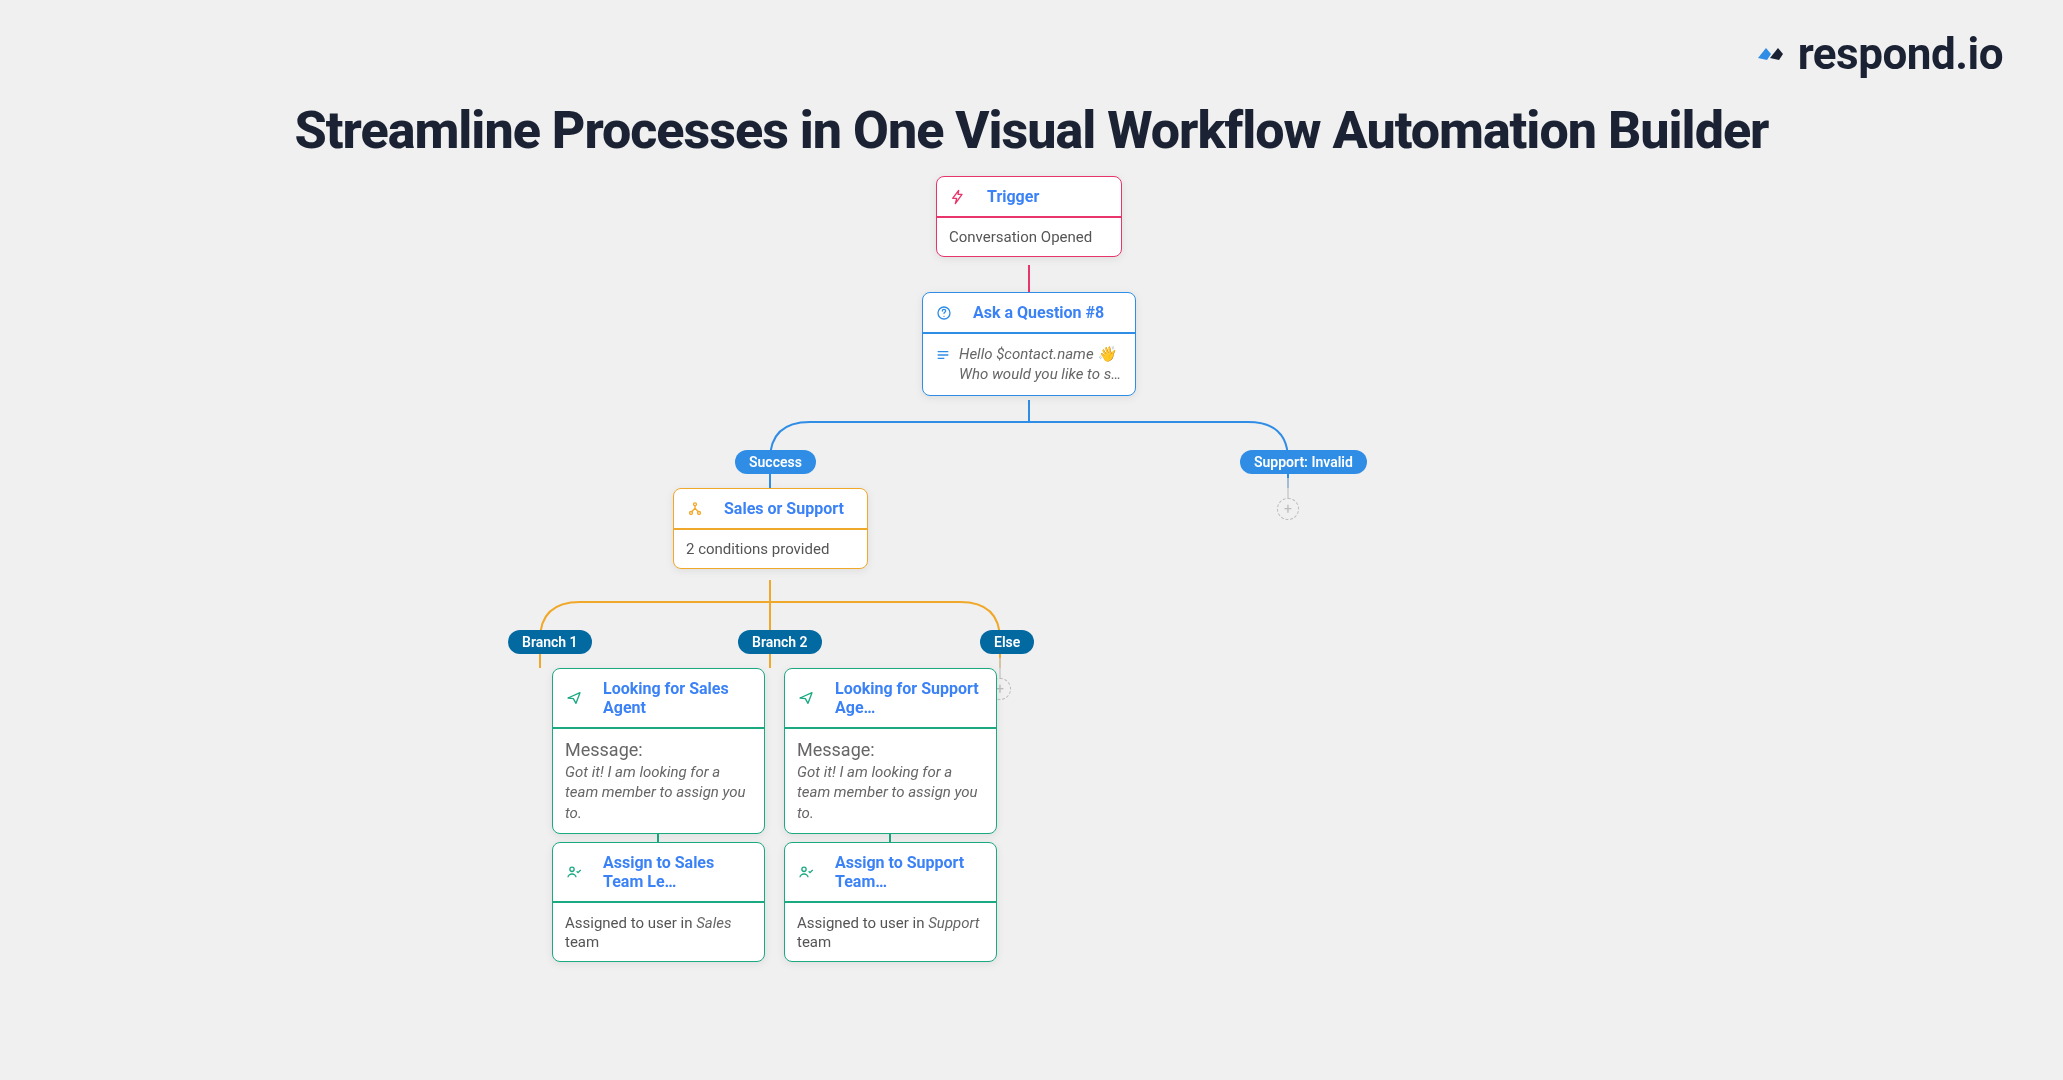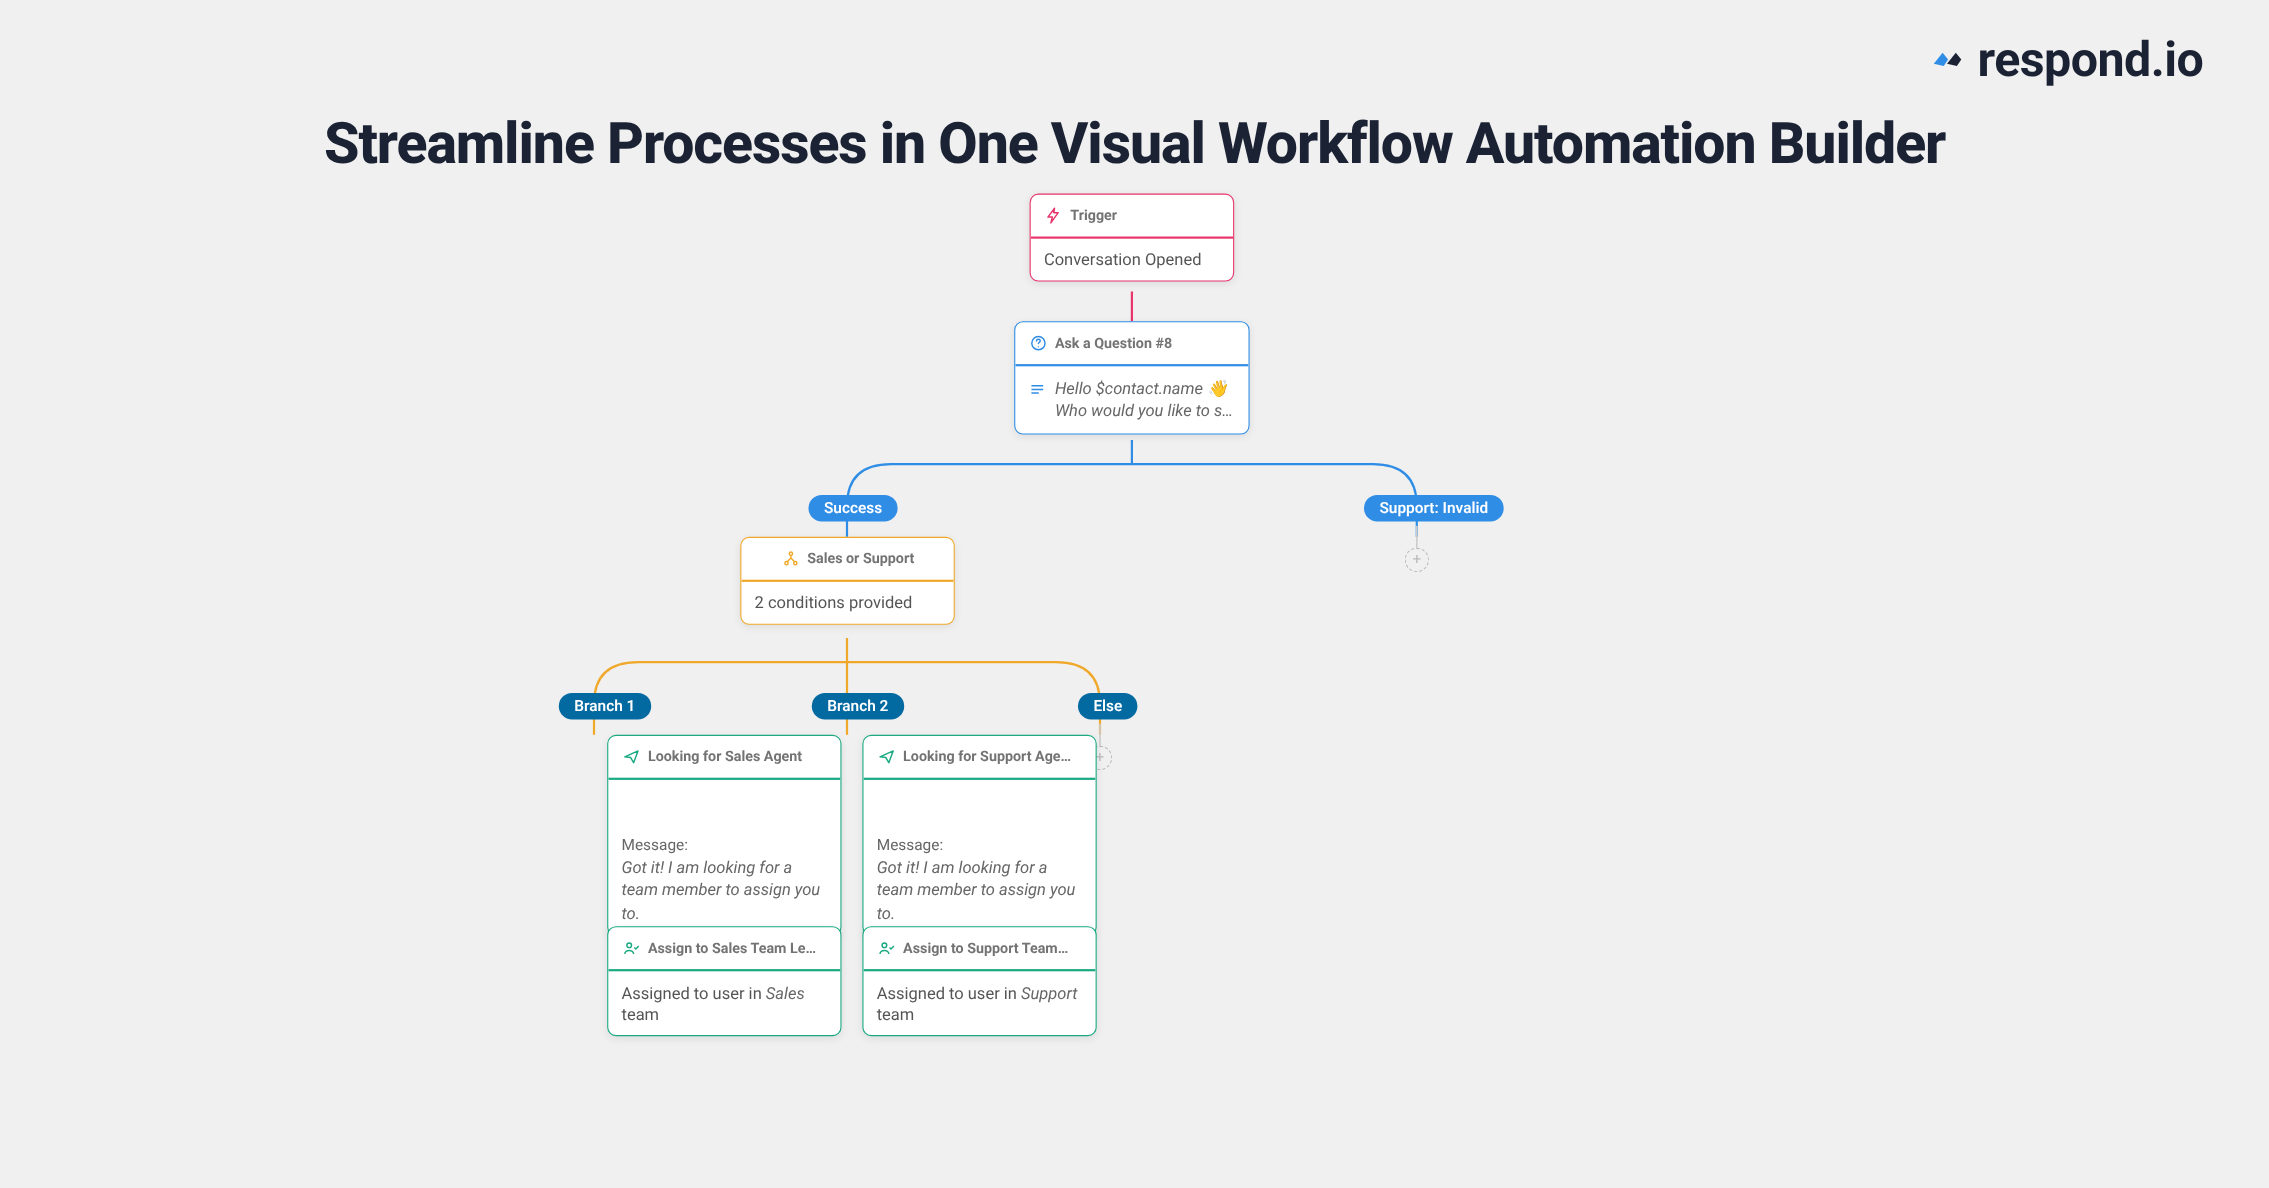--- a/index.html
+++ b/index.html
@@ -48,36 +48,35 @@
     background: #fff;
     border-radius: 8px;
     box-shadow: 0 2px 8px rgba(0,0,0,0.08);
     padding: 0;
     overflow: hidden;
   }
   .node-head {
     padding: 10px 12px;
     display: flex;
     align-items: center;
-    gap: 6px;
-    font-size: 13px;
+    gap: 20px;
+    font-size: 16px;
     font-weight: 700;
-    color: #737373;
+    color: #3b82f6;
     border-bottom: 2px solid transparent;
   }
   .node-body {
     padding: 10px 12px;
     font-size: 15px;
     color: #555;
   }
   .node-body .sublabel {
-    font-size: 14px;
+    font-size: 18px;
     color: #666;
     margin-bottom: 2px;
-    margin-top: 42px;
   }
   .node-body .italic {
     font-style: italic;
     color: #666;
     font-size: 15px;
     line-height: 1.35;
   }
   .node-body-row {
     display: flex;
     align-items: flex-start;
@@ -89,21 +88,21 @@
     margin-top: 3px;
     flex-shrink: 0;
   }
 
   
   .node-trigger { border: 1.5px solid #e8356c; }
   .node-trigger .node-head { border-bottom-color: #e8356c; }
   .node-ask { border: 1.5px solid #2f8de6; }
   .node-ask .node-head { border-bottom-color: #2f8de6; }
   .node-branch { border: 1.5px solid #f0a82a; }
-  .node-branch .node-head { border-bottom-color: #f0a82a; justify-content: center; }
+  .node-branch .node-head { border-bottom-color: #f0a82a; }
   .node-send { border: 1.5px solid #1aa981; }
   .node-send .node-head { border-bottom-color: #1aa981; }
   .node-assign { border: 1.5px solid #1aa981; }
   .node-assign .node-head { border-bottom-color: #1aa981; }
 
   .pill {
     position: absolute;
     padding: 4px 14px;
     border-radius: 999px;
     font-size: 14px;

